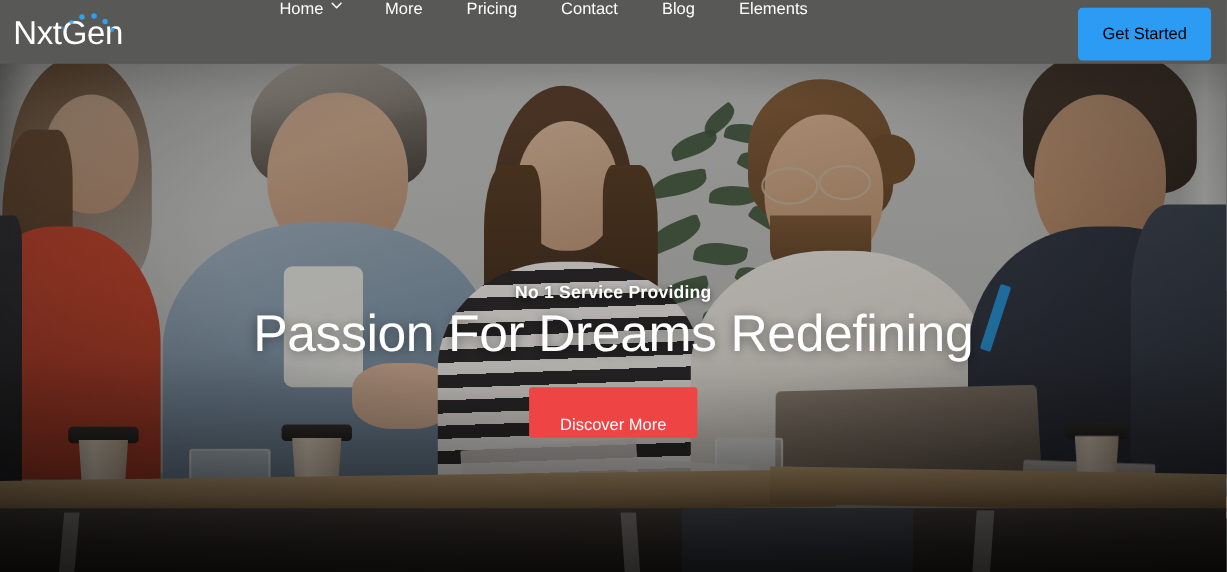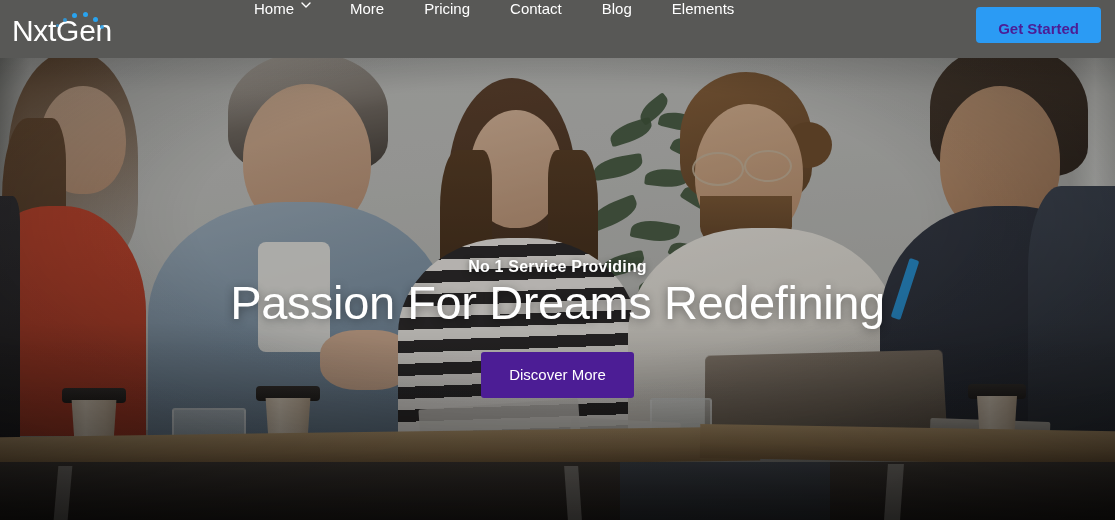--- a/index.html
+++ b/index.html
@@ -139,23 +139,23 @@
     display:flex; align-items:flex-start; gap:7px;
     padding:0 20px; height:58px;
     color:#ffffff; font-size:15px; font-weight:400;
     cursor:pointer; white-space:nowrap;
   }
   .chev { display:block; width:9px; height:9px; }
   .chev svg { display:block; }
 
   .cta-top {
     position:absolute; right:14px; top:7px;
-    background:#2b9bf4; color:#4c1d95;
-    font-size:15px; font-weight:700;
-    padding:0 22px; height:36px; line-height:44px;
+    background:#2b9bf4; color:#000000;
+    font-size:15px; font-weight:400;
+    padding:0 22px; height:48px; line-height:44px;
     border:none; border-radius:4px; cursor:pointer;
     font-family:"Liberation Sans", sans-serif;
   }
 
   
   .hero-content {
     position:absolute; left:0; top:0; width:1115px; height:520px;
     display:flex; flex-direction:column; align-items:center;
     justify-content:flex-start;
     padding-top:258px;
@@ -169,23 +169,23 @@
   }
   .headline {
     color:#ffffff; font-size:47px; font-weight:400;
     line-height:1.15; text-align:center;
     letter-spacing:-.4px;
     text-shadow:0 2px 10px rgba(0,0,0,.45);
   }
   .headline span { display:block; }
   .cta-hero {
     margin-top:22px;
-    background:#4c1d95; color:#fff;
+    background:#ef4444; color:#fff;
     font-size:15px; font-weight:400;
-    padding:0 28px; height:46px; line-height:46px;
+    padding:12px 28px; height:46px; line-height:46px;
     border:none; border-radius:3px; cursor:pointer;
     font-family:"Liberation Sans", sans-serif;
   }
 </style>
 </head>
 <body>
 
 <div id="page">
 
   <div class="hero-photo">

